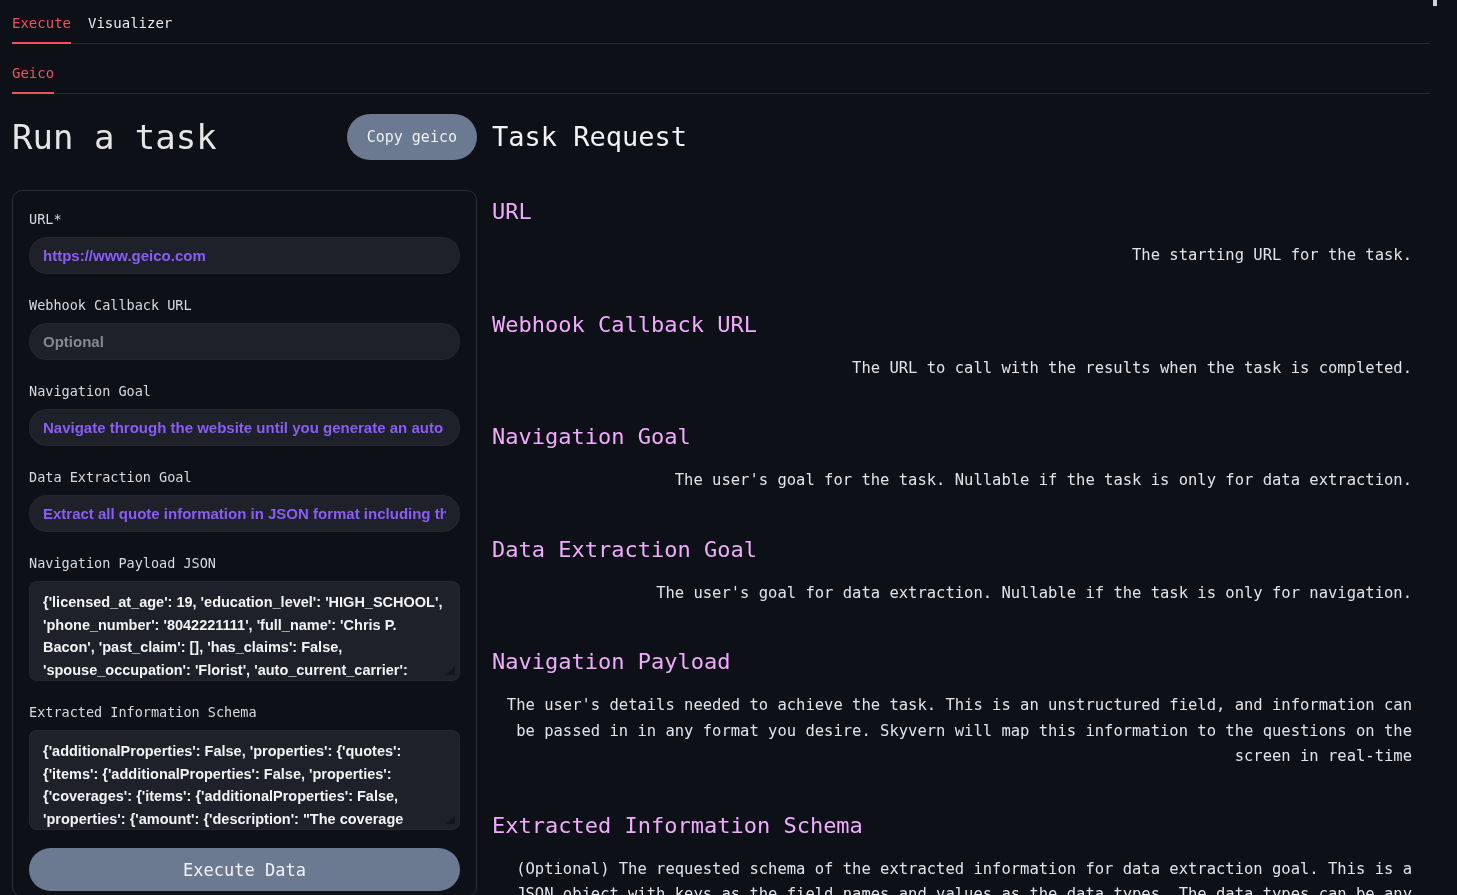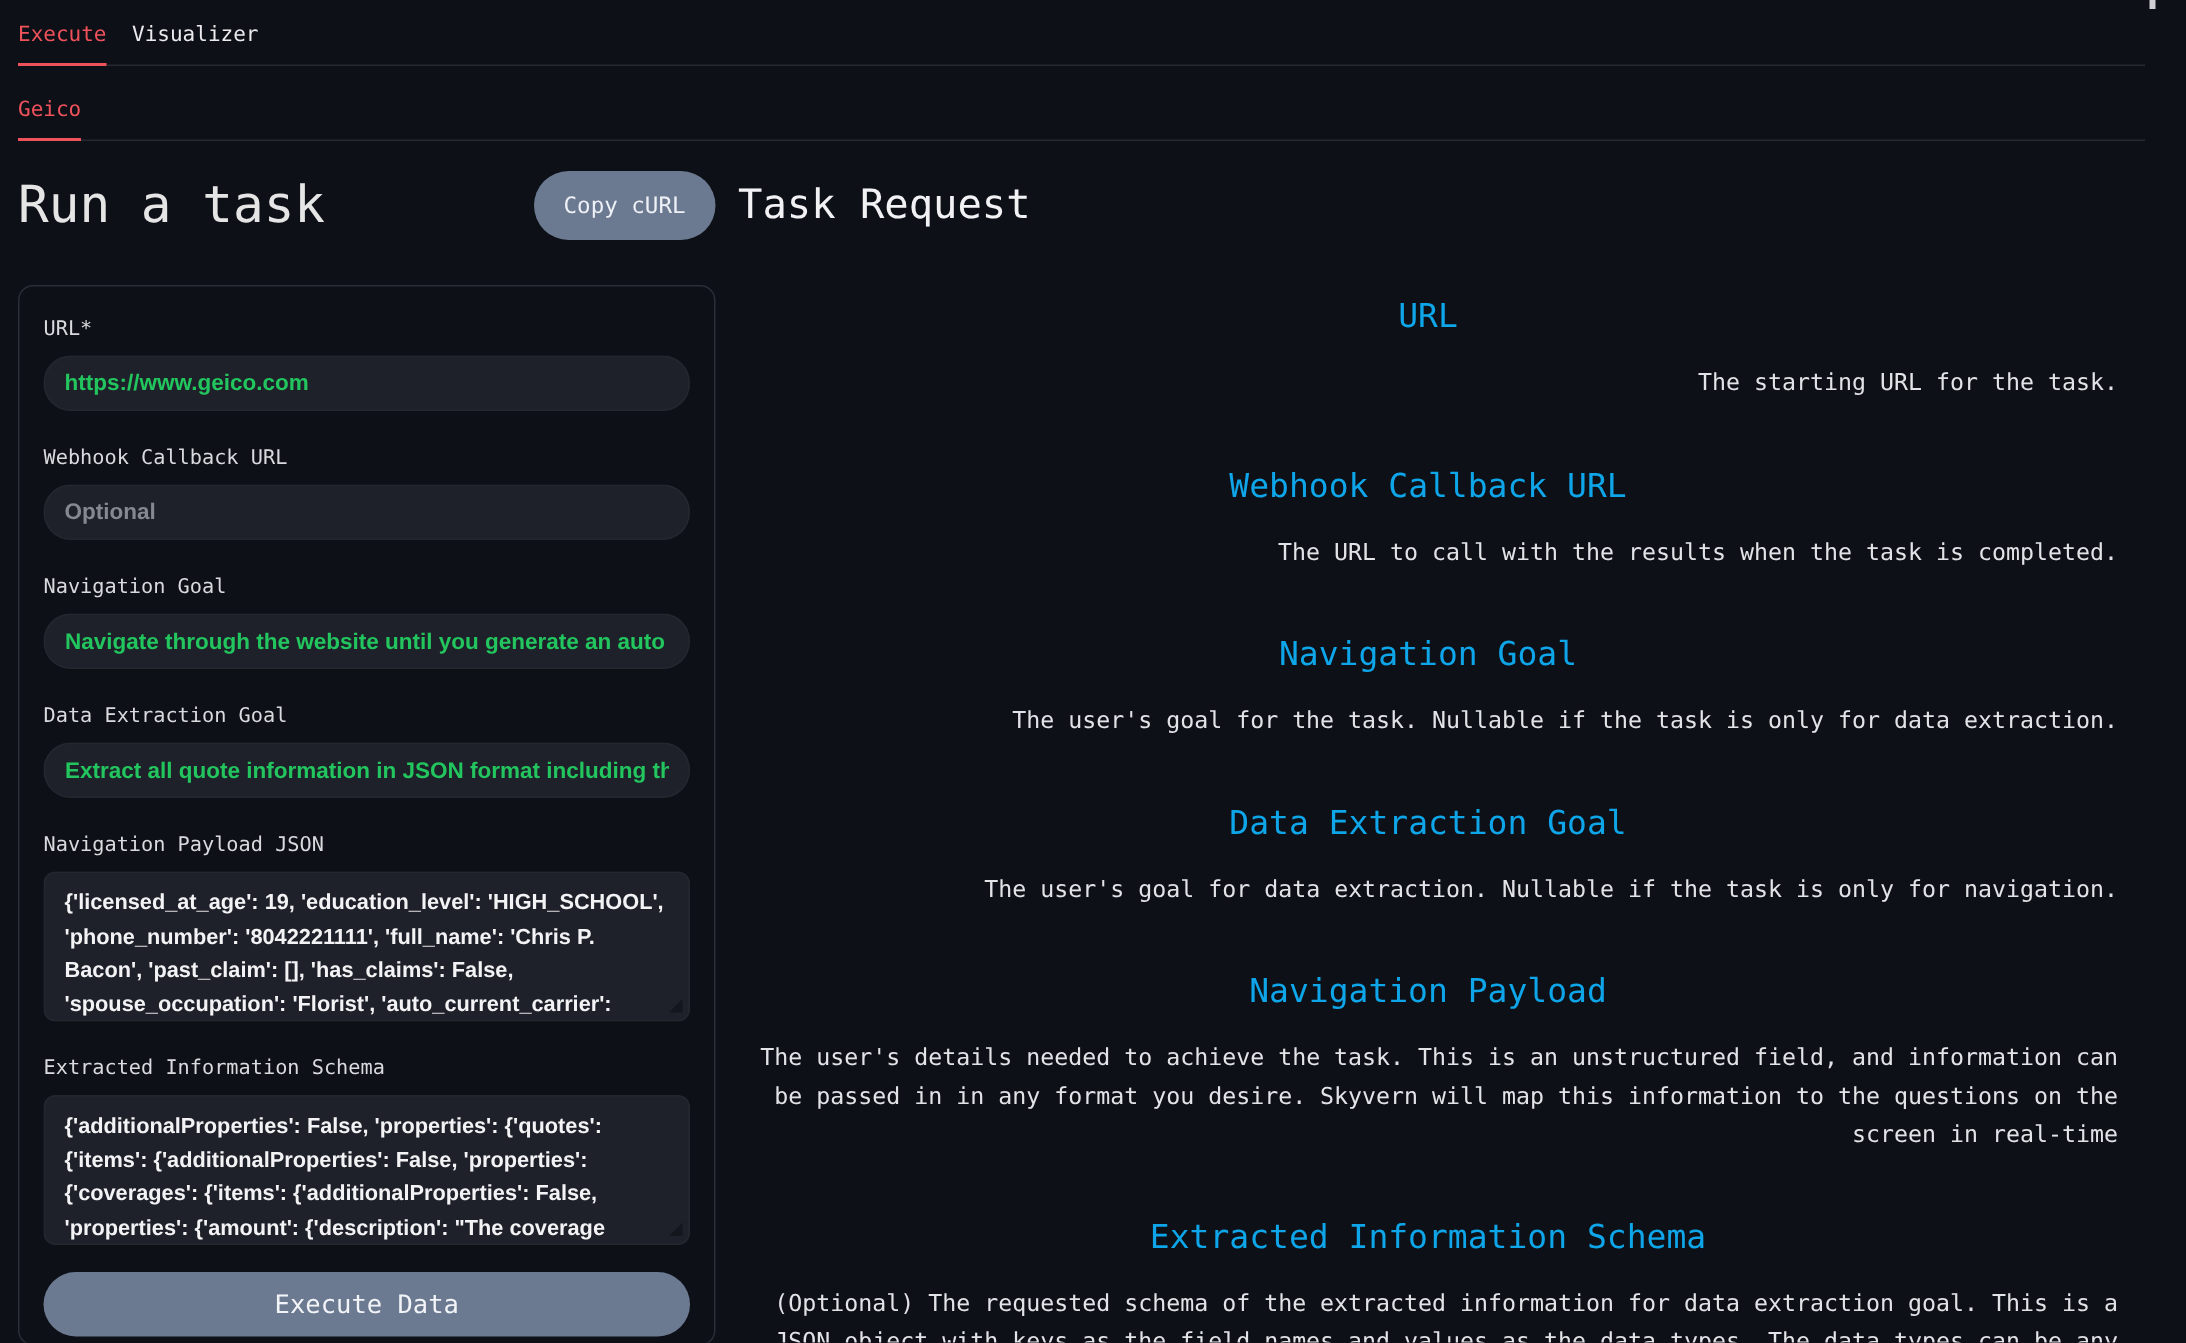--- a/index.html
+++ b/index.html
@@ -86,21 +86,21 @@
     margin-bottom:9px;
   }
   .text-input{
     width:100%;height:37px;
     background:var(--input-bg);
     border:1px solid rgba(255,255,255,0.03);
     border-radius:18px;
     padding:0 13px;
     font-family:"Liberation Sans", sans-serif;
     font-weight:700;font-size:15px;
-    color:#22c55e;
+    color:#8b5cf6;
     outline:none;
   }
   .text-input::placeholder{color:var(--placeholder);font-weight:700;}
   .ta-wrap{position:relative;}
   .text-area{
     display:block;
     width:100%;height:100px;
     background:var(--input-bg);
     border:1px solid rgba(255,255,255,0.03);
     border-radius:8px;
@@ -124,22 +124,21 @@
     font-family:"DejaVu Sans Mono", monospace;
     font-size:17px;cursor:pointer;
   }
   
   .doc-title{
     font-size:27px;font-weight:400;margin:24px 0 0;line-height:38px;
     color:#f2f2f5;
   }
   .doc-section h2{
     font-size:22px;font-weight:400;margin:41px 0 0;line-height:30px;
-    color:#0ea5e9;
-    text-align:center;
+    color:#f0abfc;
   }
   .doc-section p{
     font-size:15.5px;line-height:25.5px;margin:16px 0 0;
     color:#e2e3e7;
     text-align:right;
   }
   .scroll-dot{
     position:absolute;top:0;left:1433px;width:4px;height:6px;
     background:#cfd0d3;
   }
@@ -155,21 +154,21 @@
 <div class="subtabs-row">
   <div class="tab active">Geico</div>
 </div>
 
 <div class="main">
 
   <div class="left-col">
 
     <div class="left-header">
       <h1 class="run-title">Run a task</h1>
-      <button class="copy-curl-btn">Copy cURL</button>
+      <button class="copy-curl-btn">Copy geico</button>
     </div>
 
     <div class="form-card">
 
       <div class="field">
         <div class="field-label">URL*</div>
         <input class="text-input" type="text" spellcheck="false" value="https://www.geico.com" style="">
       </div>
 
       <div class="field">

